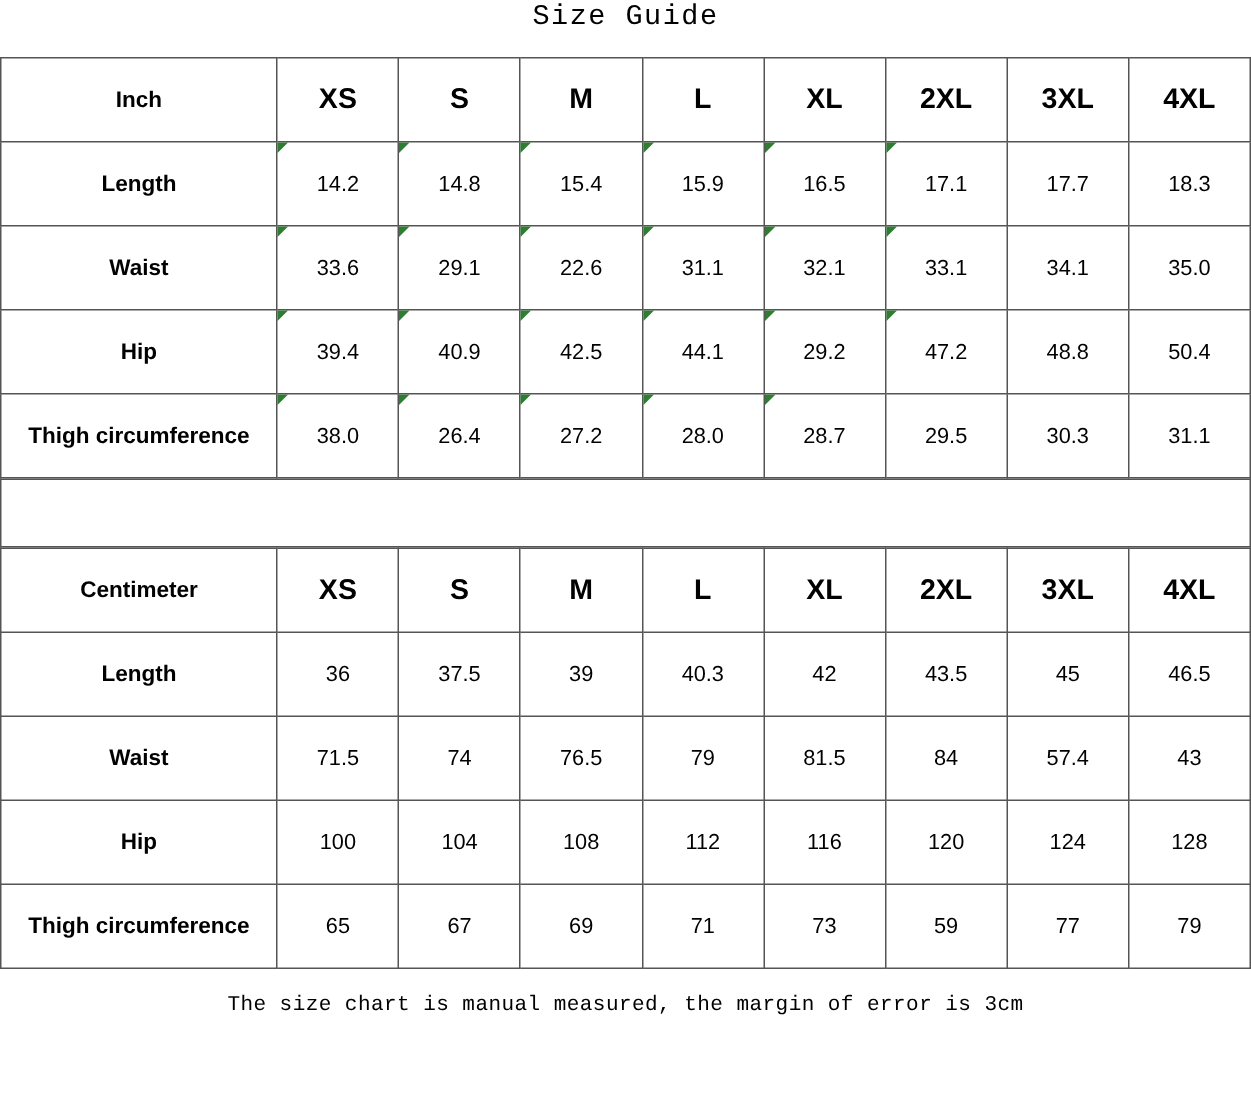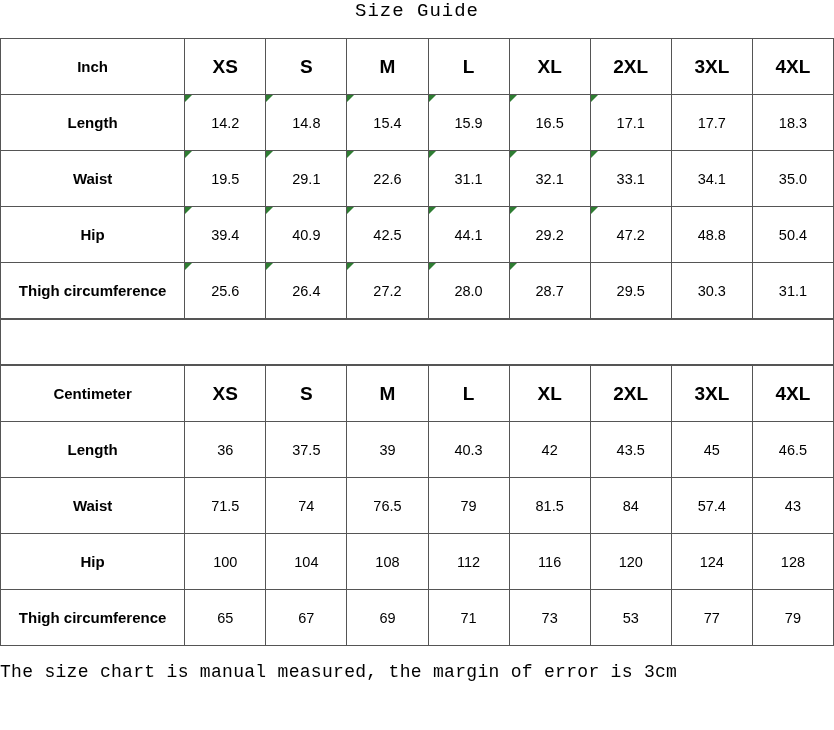--- a/index.html
+++ b/index.html
@@ -75,21 +75,22 @@
     height: 46px;
     border-left: 1px solid #555555;
     border-right: 1px solid #555555;
     border-top: 1px solid #555555;
     border-bottom: 1px solid #555555;
     box-sizing: border-box;
     width: 834px;
   }
   .footnote {
     font-family: "Liberation Mono", monospace;
-    font-size: 18px;
+    font-size: 14px;
+    text-align: center;
     padding-top: 16px;
     color: #000;
     letter-spacing: 0.3px;
   }
 </style>
 </head>
 <body>
 
 <div class="page">
 
@@ -125,21 +126,21 @@
         <td class="corner">14.8</td>
         <td class="corner">15.4</td>
         <td class="corner">15.9</td>
         <td class="corner">16.5</td>
         <td class="corner">17.1</td>
         <td>17.7</td>
         <td>18.3</td>
       </tr>
       <tr>
         <td class="row-label">Waist</td>
-        <td class="corner">19.5</td>
+        <td class="corner">33.6</td>
         <td class="corner">29.1</td>
         <td class="corner">22.6</td>
         <td class="corner">31.1</td>
         <td class="corner">32.1</td>
         <td class="corner">33.1</td>
         <td>34.1</td>
         <td>35.0</td>
       </tr>
       <tr>
         <td class="row-label">Hip</td>
@@ -147,21 +148,21 @@
         <td class="corner">40.9</td>
         <td class="corner">42.5</td>
         <td class="corner">44.1</td>
         <td class="corner">29.2</td>
         <td class="corner">47.2</td>
         <td>48.8</td>
         <td>50.4</td>
       </tr>
       <tr>
         <td class="row-label">Thigh circumference</td>
-        <td class="corner">25.6</td>
+        <td class="corner">38.0</td>
         <td class="corner">26.4</td>
         <td class="corner">27.2</td>
         <td class="corner">28.0</td>
         <td class="corner">28.7</td>
         <td>29.5</td>
         <td>30.3</td>
         <td>31.1</td>
       </tr>
     </tbody>
   </table>
@@ -225,21 +226,21 @@
         <td>124</td>
         <td>128</td>
       </tr>
       <tr>
         <td class="row-label">Thigh circumference</td>
         <td>65</td>
         <td>67</td>
         <td>69</td>
         <td>71</td>
         <td>73</td>
-        <td>53</td>
+        <td>59</td>
         <td>77</td>
         <td>79</td>
       </tr>
     </tbody>
   </table>
 
   <div class="footnote">The size chart is manual measured, the margin of error is 3cm</div>
 
 </div>
 

